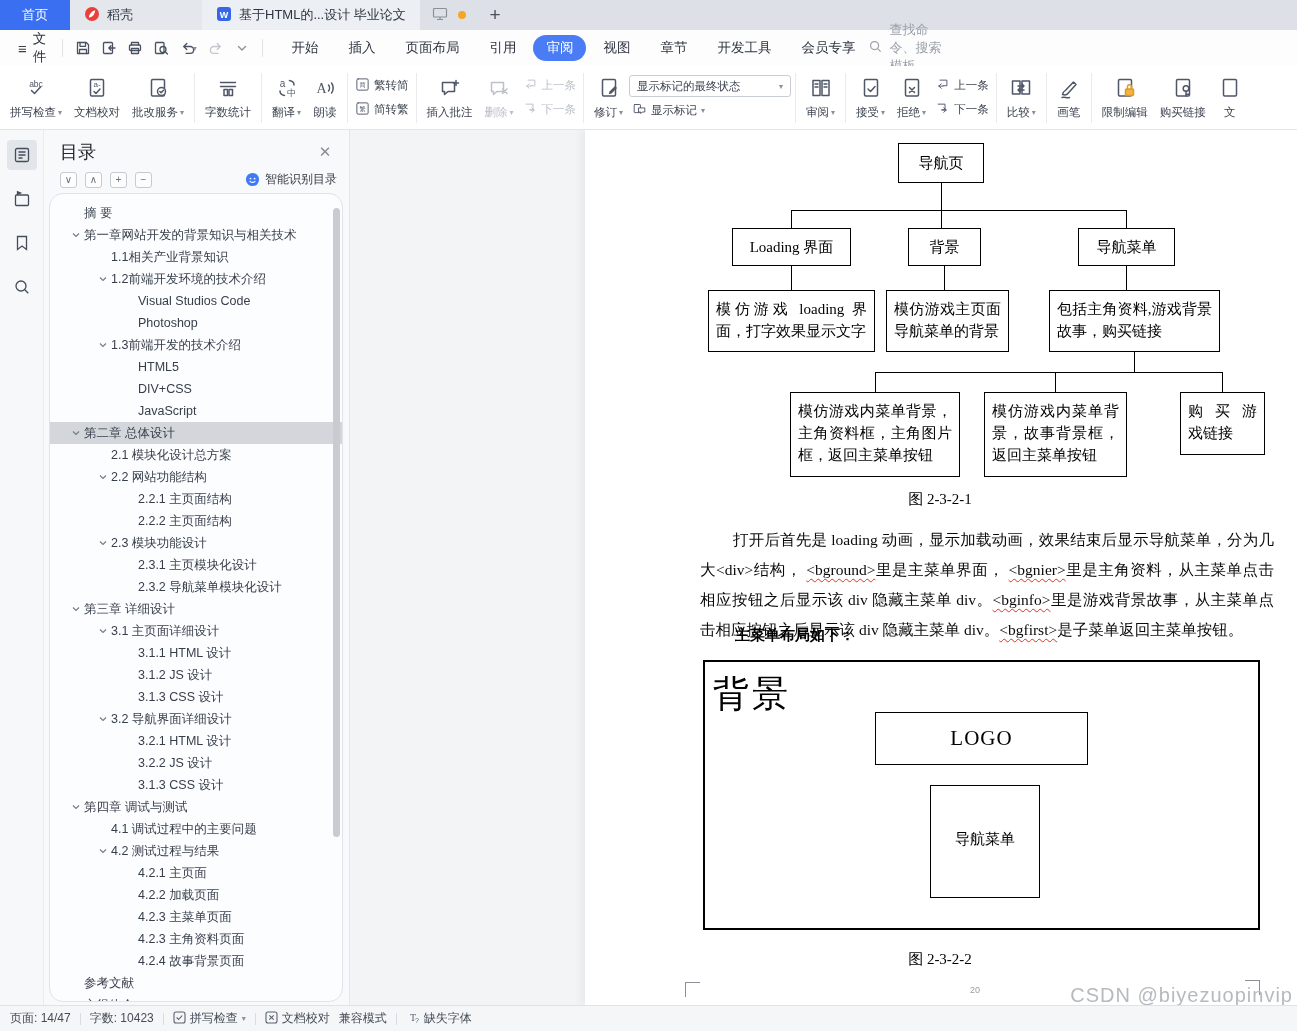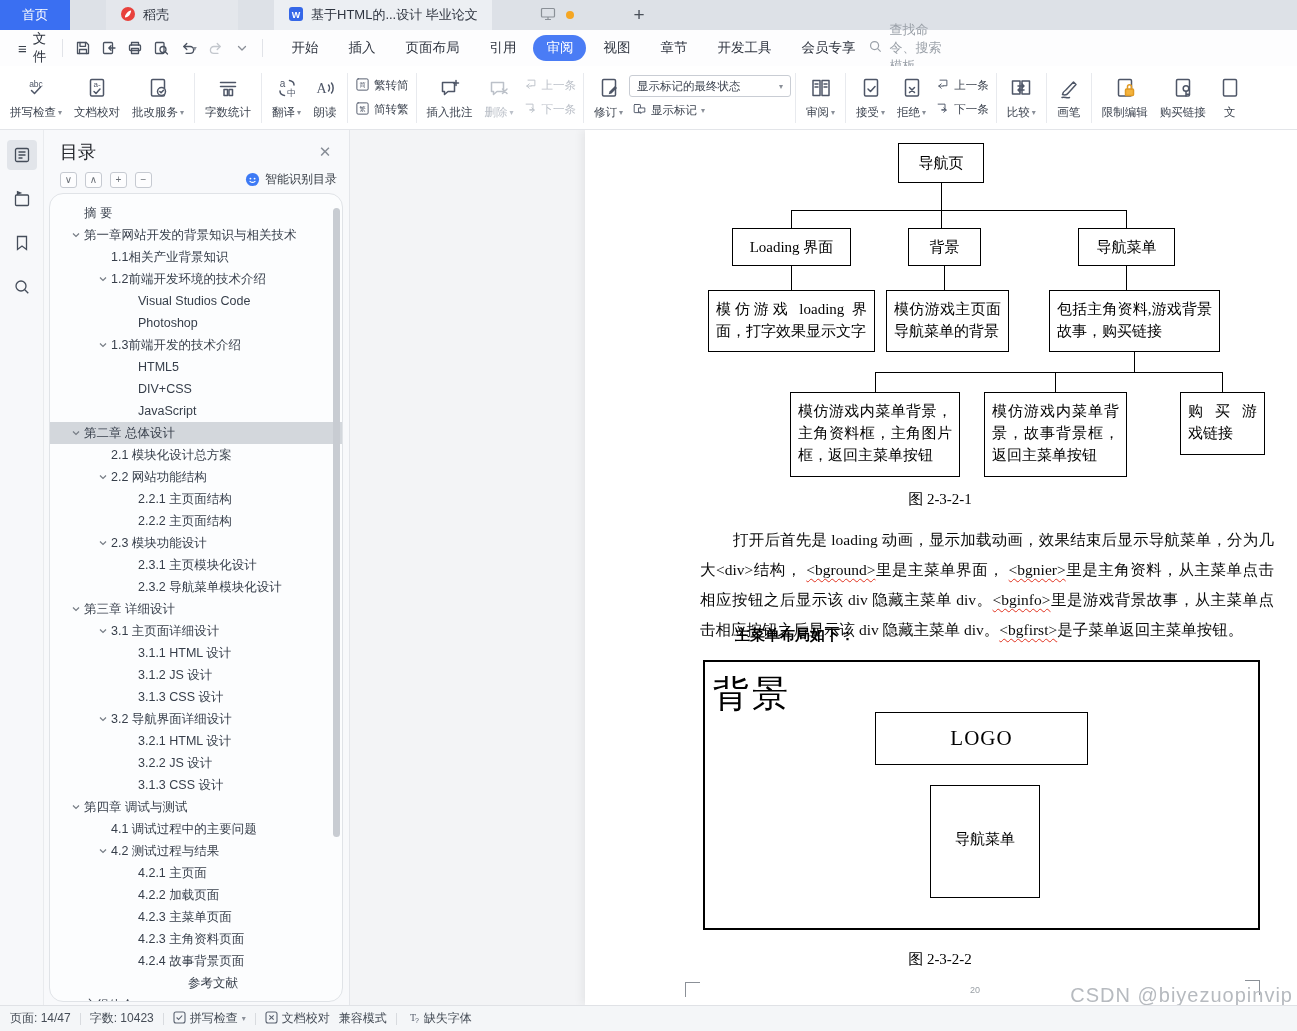--- a/index.html
+++ b/index.html
@@ -1,21 +1,21 @@
 <!DOCTYPE html>
 <html><head>
 <meta charset="utf-8">
 <style>
   * { box-sizing: border-box; margin: 0; padding: 0; }
   html,body { width:1297px; height:1031px; overflow:hidden; }
   body { font-family:"Liberation Sans","DejaVu Sans",sans-serif; font-size:13px; color:#333; background:#f4f5f7; }
   .app { width:1297px; height:1031px; display:flex; flex-direction:column; }
 
   
-  .tabbar { height:30px; background:#dde1e7; display:flex; align-items:stretch; flex:0 0 auto;gap:36px; }
+  .tabbar { height:30px; background:#dde1e7; display:flex; align-items:stretch; flex:0 0 auto; }
   .tab-home { width:70px; background:#3a6ff2; color:#fff; display:flex; align-items:center; justify-content:center; font-size:13px; }
   .tab { display:flex; align-items:center; gap:7px; padding:0 14px; font-size:13px; color:#2f3540; }
   .tab-store { background:#e4e7ec; width:132px; }
   .tab-doc { background:#eceff3; width:218px; }
   .tab-doc .doc-title { white-space:nowrap; overflow:hidden; }
   .tab-extra { display:flex; align-items:center; gap:10px; padding:0 12px; }
   .dot { width:8px; height:8px; border-radius:50%; background:#f5a623; }
   .tab-plus { width:34px; display:flex; align-items:center; justify-content:center; font-size:19px; color:#4a505a; }
 
   
@@ -665,21 +665,21 @@
             <span>4.2.3 主菜单页面</span>
           </div>
           <div class="toc-row" style="padding-left: 72px;">
             <span class="toc-chev"></span>
             <span>4.2.3 主角资料页面</span>
           </div>
           <div class="toc-row" style="padding-left: 72px;">
             <span class="toc-chev"></span>
             <span>4.2.4 故事背景页面</span>
           </div>
-          <div class="toc-row" style="padding-left: 18px; justify-content: center;">
+          <div class="toc-row" style="padding-left: 18px;">
             <span class="toc-chev"></span>
             <span>参考文献</span>
           </div>
           <div class="toc-row" style="padding-left: 18px;">
             <span class="toc-chev">
               <svg width="10" height="10" viewBox="0 0 10 10" fill="none" stroke="#767c85" stroke-width="1.2">
                 <path d="M2 3.5l3 3 3-3"></path>
               </svg>
             </span>
             <span>心得体会</span>

